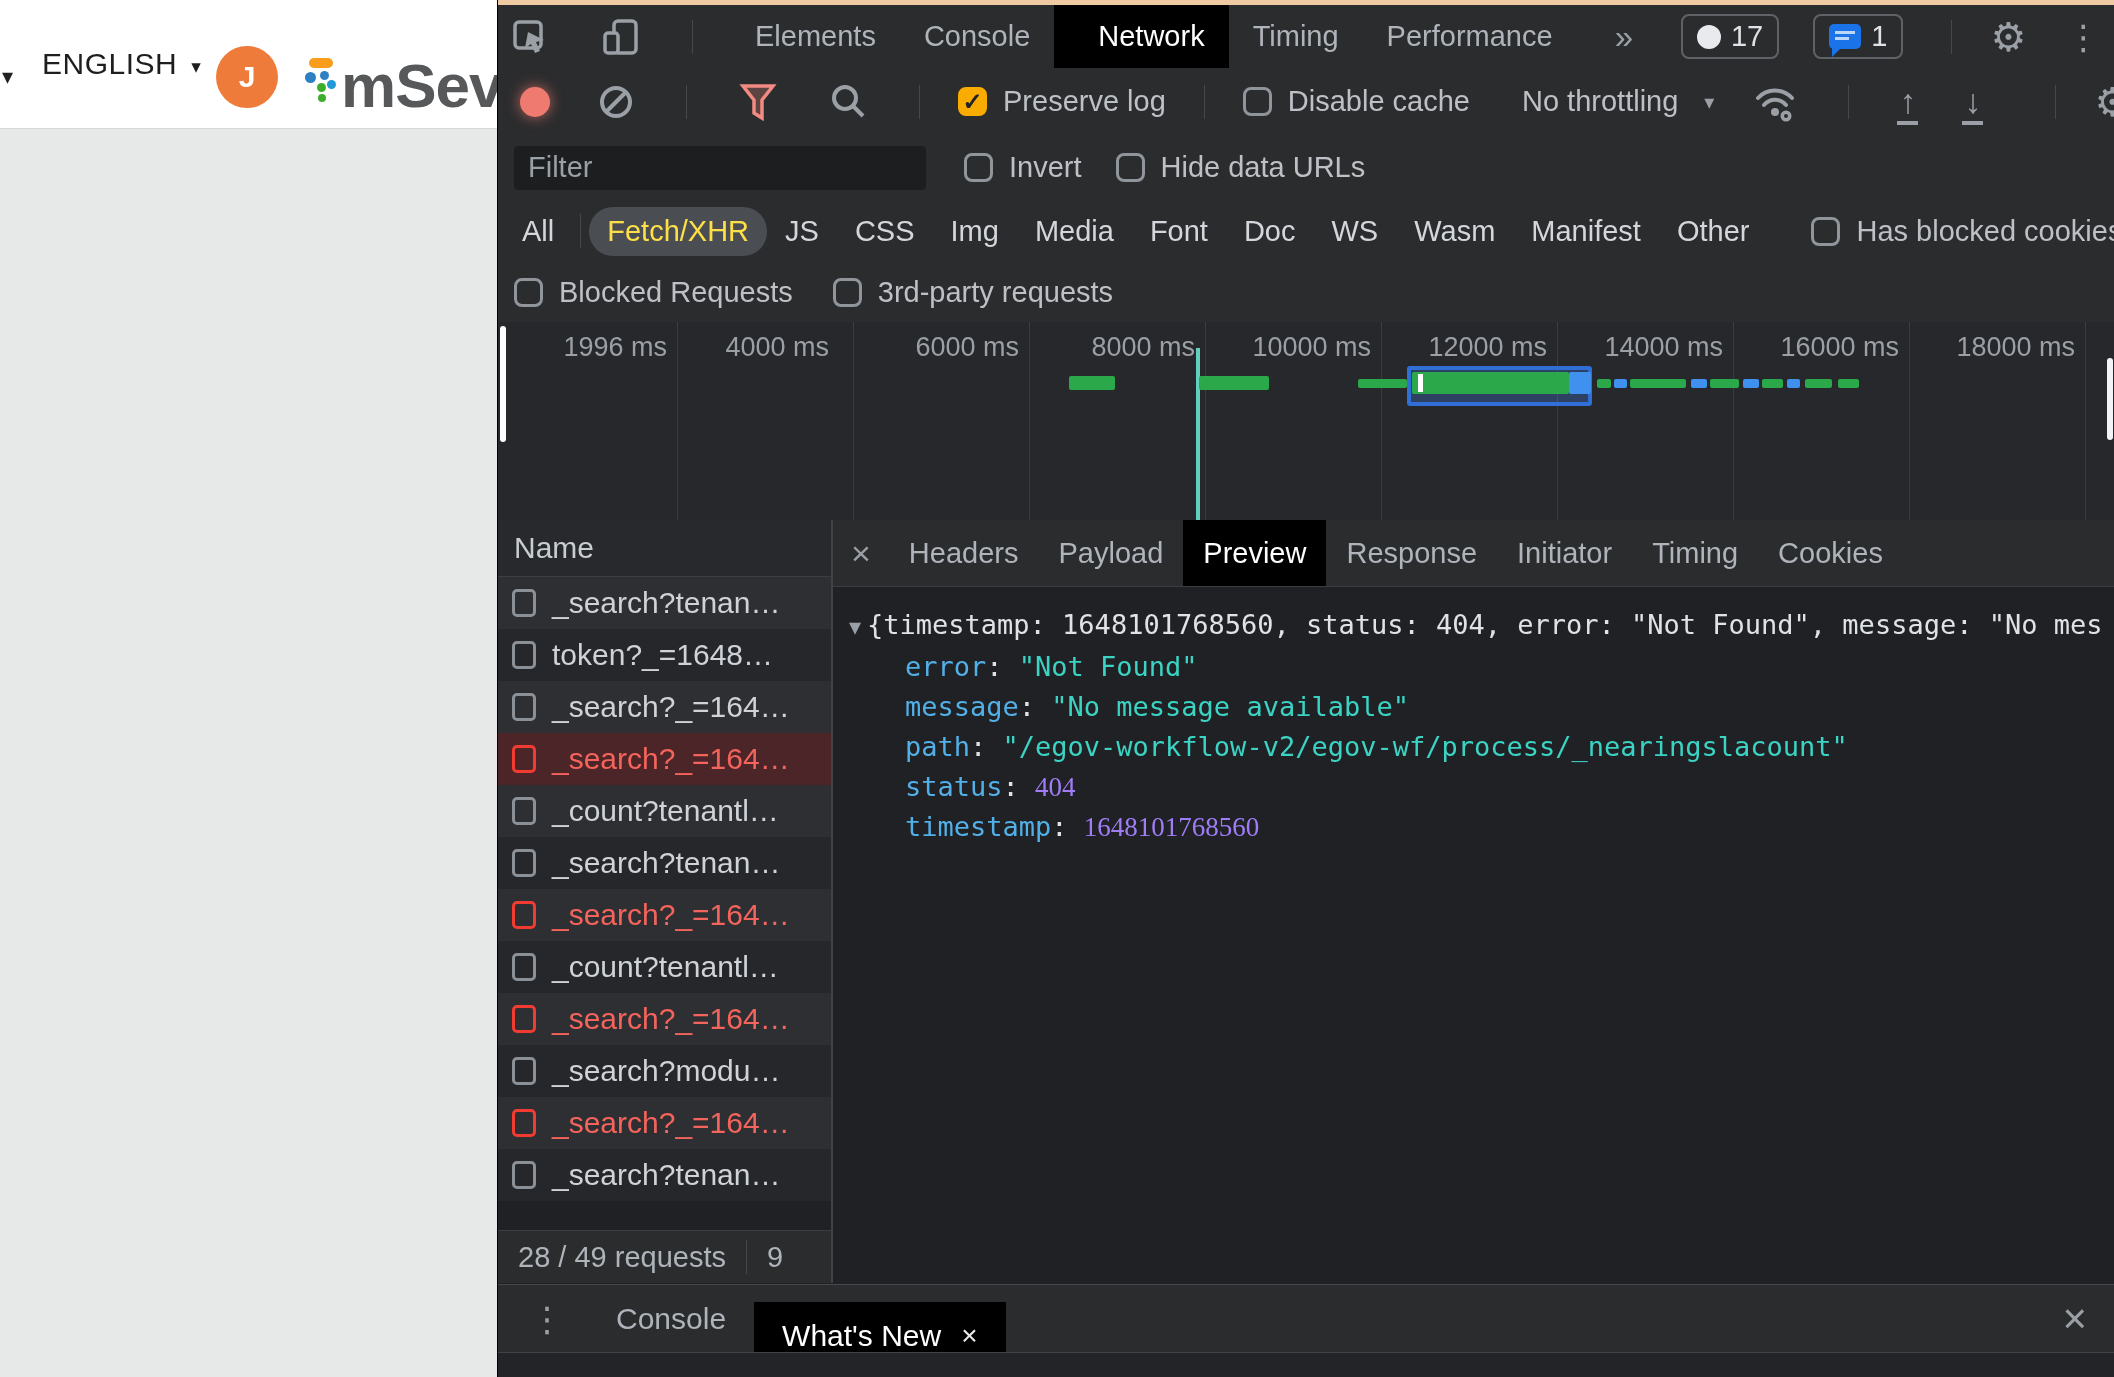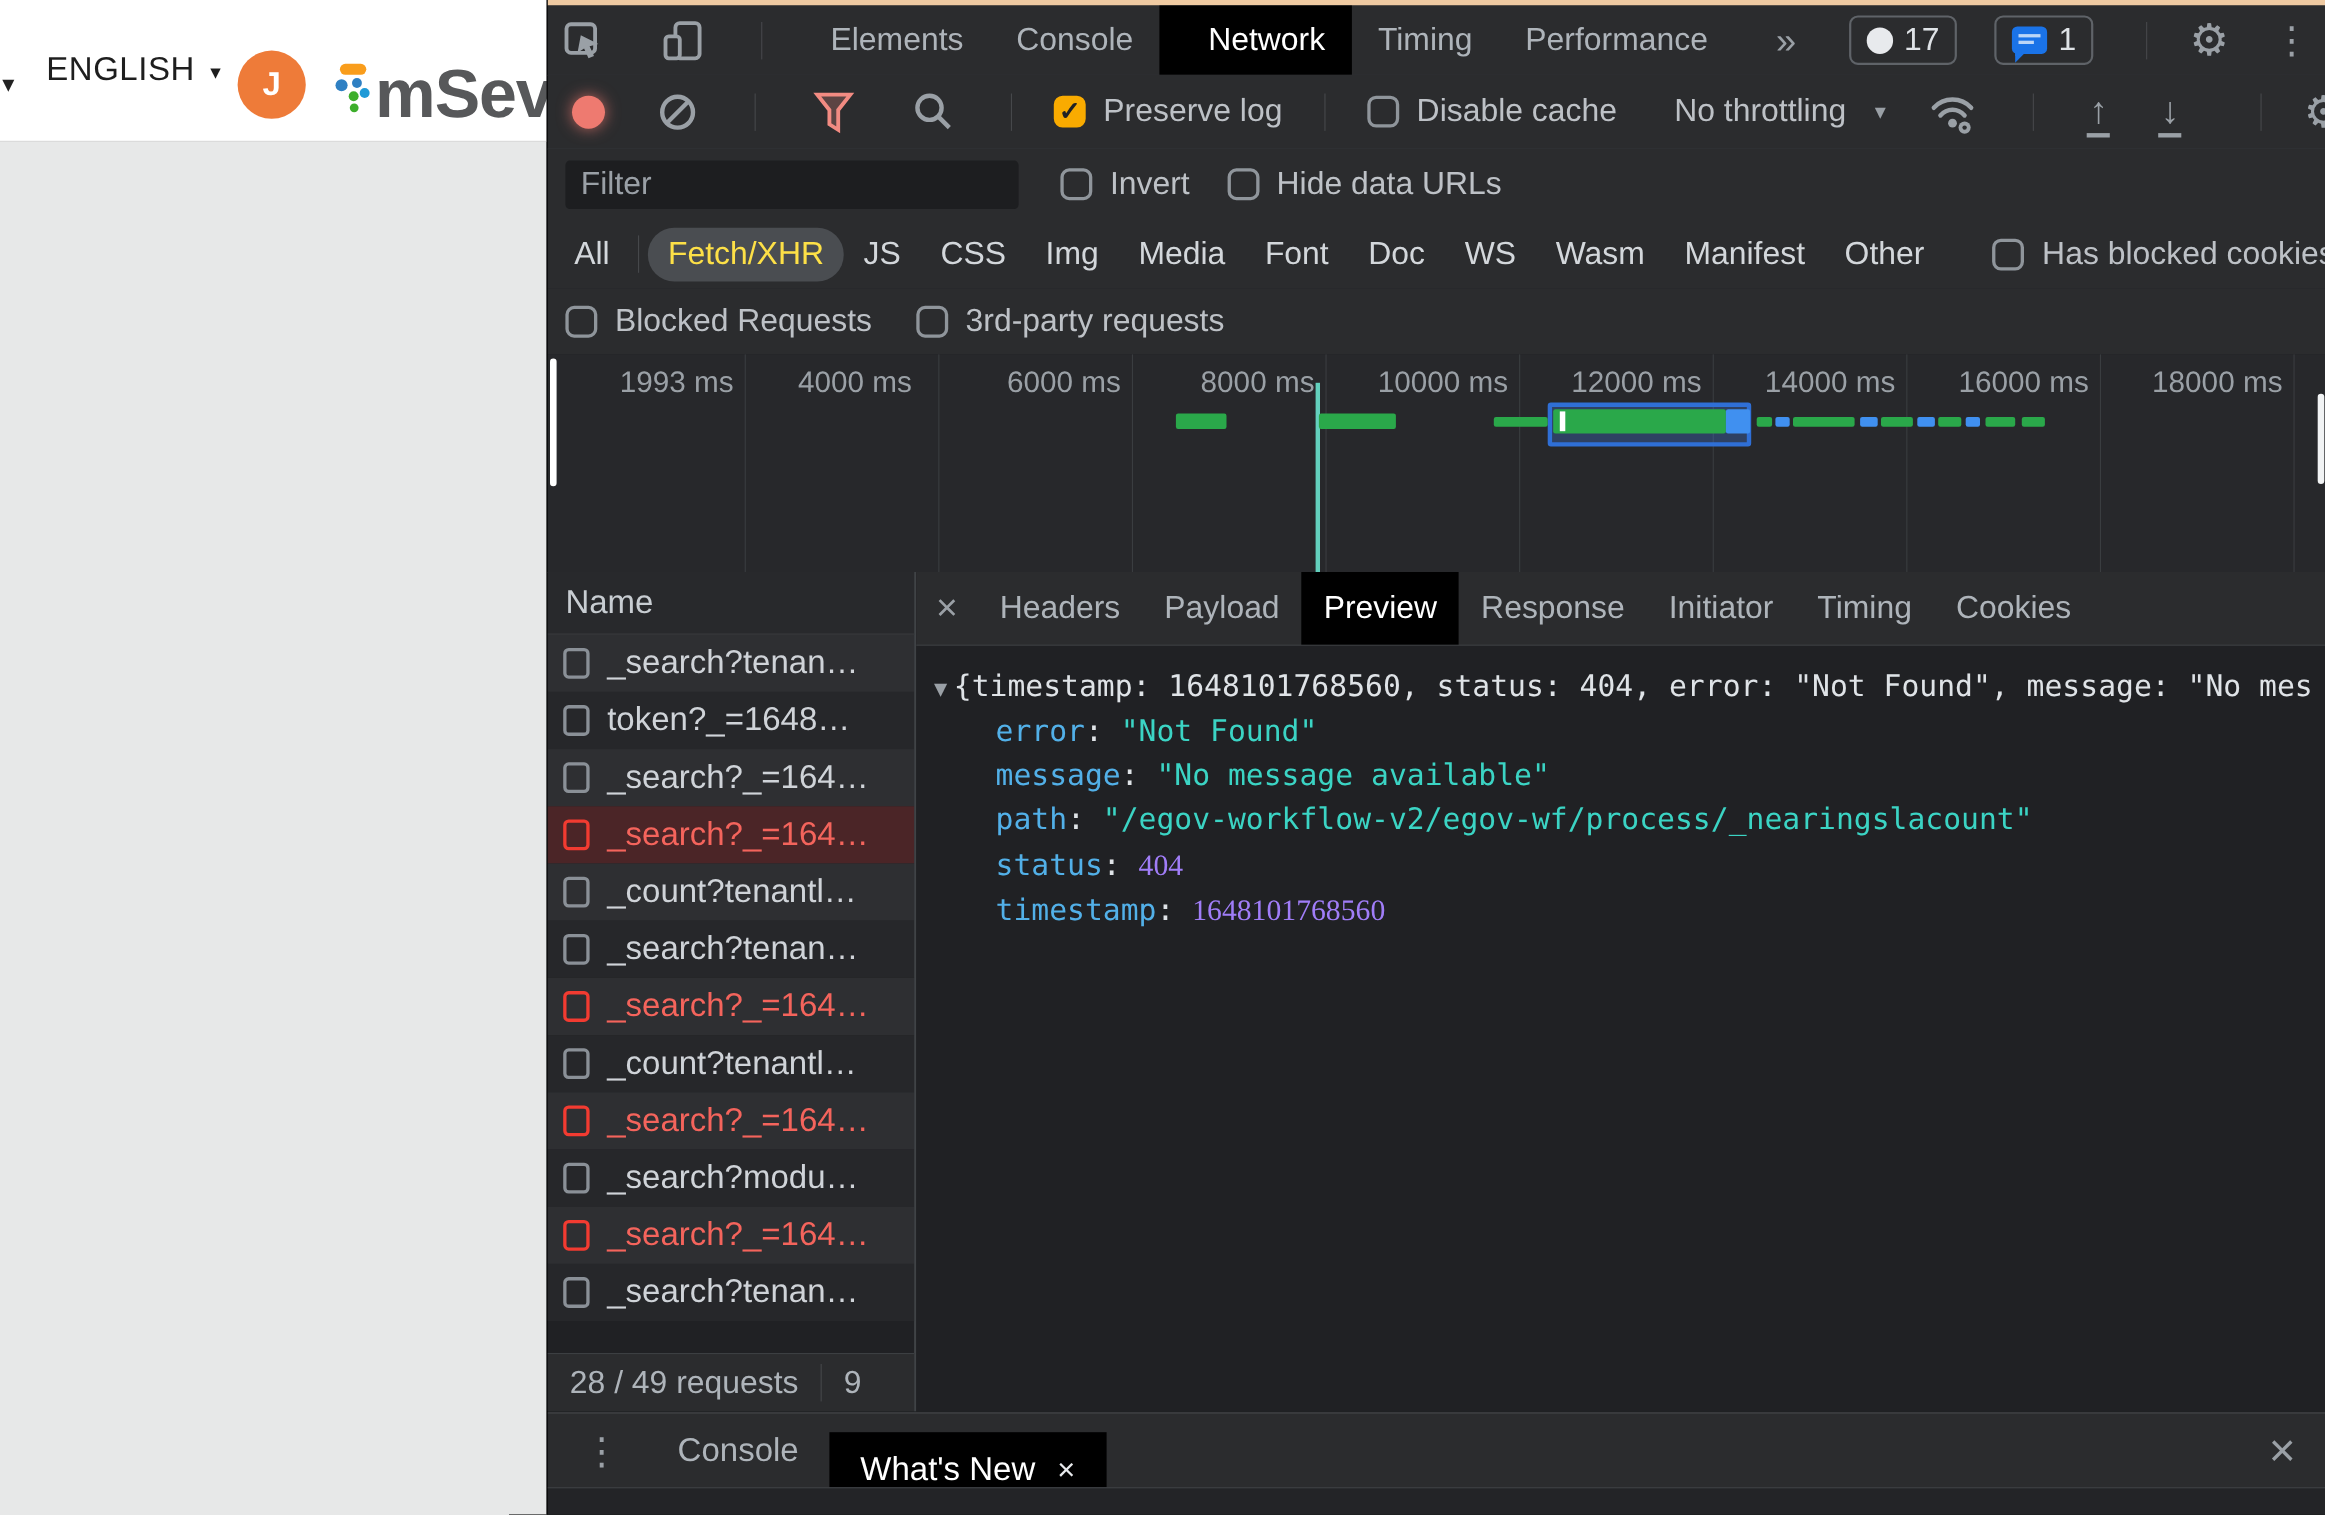--- a/index.html
+++ b/index.html
@@ -305,21 +305,21 @@
       <div class="cb-row">
         <span class="cb"></span>
         <span class="cb-label">3rd-party requests</span>
       </div>
     </div>
 
     <div id="timeline">
       <span class="tl-handle"></span>
       <span class="tl-scrollthumb"></span>
     <div class="grid-line" style="left: 179px;"></div>
-        <div class="grid-label" style="left: -31px;">1993 ms</div>
+        <div class="grid-label" style="left: -31px;">1996 ms</div>
         <div class="grid-line" style="left: 355px;"></div>
         <div class="grid-label" style="left: 131px;">4000 ms</div>
         <div class="grid-line" style="left: 531px;"></div>
         <div class="grid-label" style="left: 321px;">6000 ms</div>
         <div class="grid-line" style="left: 707px;"></div>
         <div class="grid-label" style="left: 497px;">8000 ms</div>
         <div class="grid-line" style="left: 883px;"></div>
         <div class="grid-label" style="left: 673px;">10000 ms</div>
         <div class="grid-line" style="left: 1059px;"></div>
         <div class="grid-label" style="left: 849px;">12000 ms</div>

